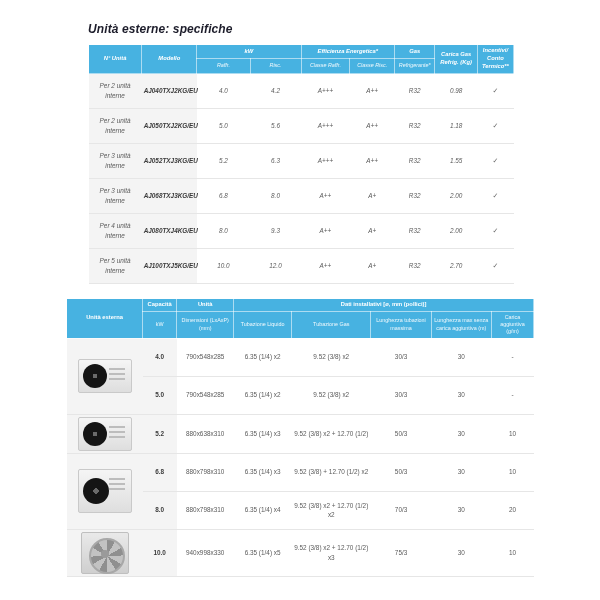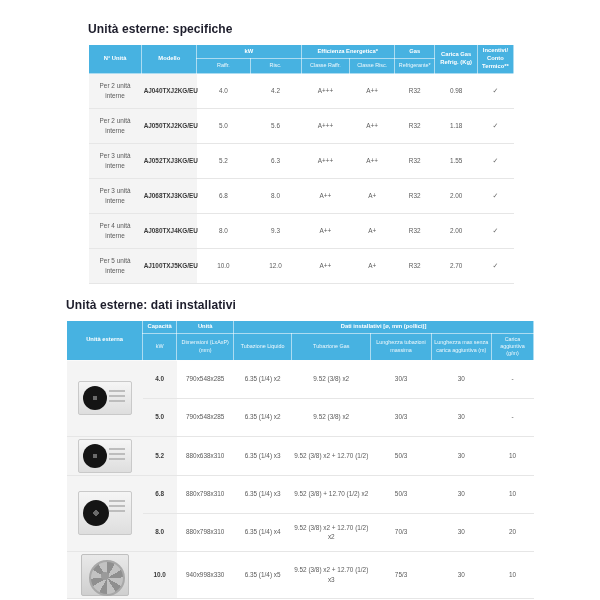--- a/index.html
+++ b/index.html
@@ -4,21 +4,21 @@
 <style>
   * { box-sizing: border-box; }
   html, body { margin: 0; padding: 0; }
   body {
     width: 600px; height: 600px; background: #ffffff;
     font-family: "Liberation Sans", "DejaVu Sans", sans-serif;
     color: #4a4a4a; overflow: hidden;
   }
   .page { width: 600px; height: 600px; position: relative; }
 
-  .section-spec { padding: 22px 0 0 88px; width: 514px; }
+  .section-spec { padding: 22px 0 0 88px; width: 514px; font-style: italic; }
   .section-install { padding: 14px 0 0 66px; width: 534px; }
 
   .sec-title {
     font-size: 12px; font-weight: 700; color: #1d1d2b;
     margin: 0 0 8px 0; letter-spacing: .1px;
   }
 
   table { border-collapse: collapse; table-layout: fixed; }
   .spec-table { width: 426px; }
   .install-table { width: 468px; }
@@ -187,21 +187,20 @@
           <td>A+</td>
           <td>R32</td>
           <td>2.70</td>
           <td class="check">✓</td>
         </tr>
       </tbody>
     </table>
   </div>
 
   <div class="section-install">
-    <h2 class="sec-title">Unità esterne: dati installativi</h2>
 
     <table class="install-table">
       <colgroup>
         <col style="width:16.3%">
           <col style="width:7.3%">
           <col style="width:12.2%">
           <col style="width:12.4%">
         <col style="width:17%">
           <col style="width:12.9%">
           <col style="width:12.9%">

